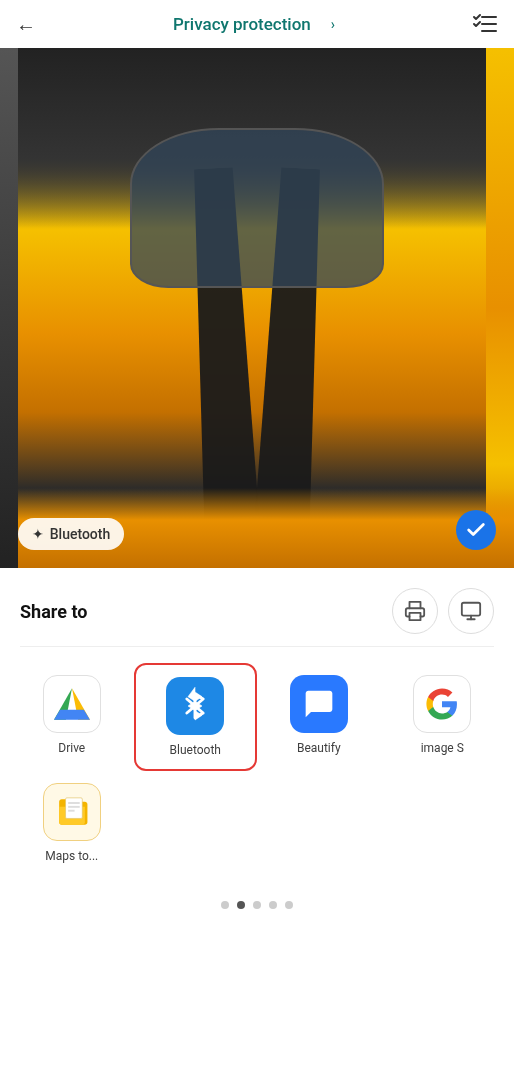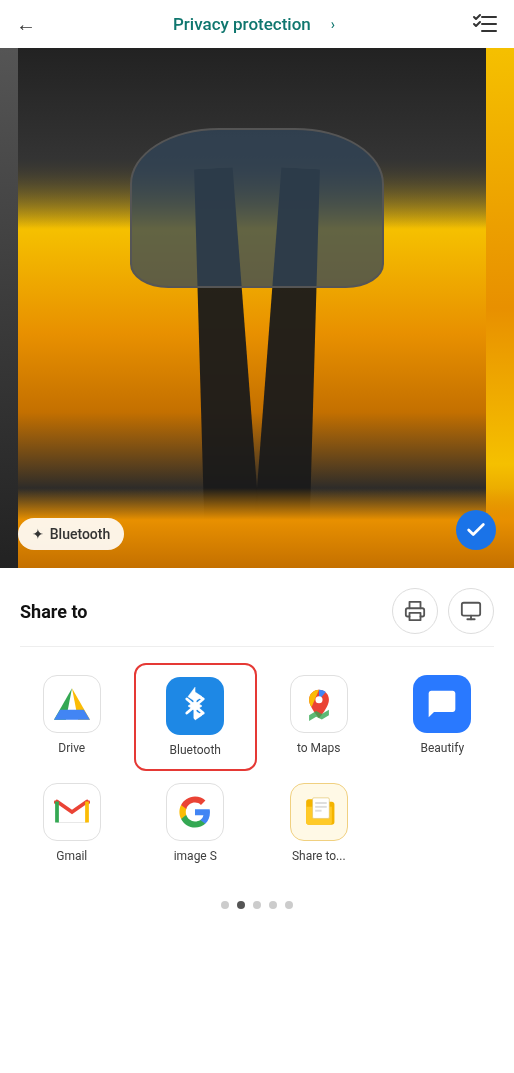--- a/index.html
+++ b/index.html
@@ -314,58 +314,30 @@
       <svg width="28" height="38" viewBox="0 0 24 32" fill="white">
         <path d="M6 8l12 8-6 4v8l6-4-12-8 12-8-6-4V0L6 8z" stroke="white" stroke-width="0.5"></path>
 
         <polyline points="5,10 19,22 12,26 12,6 19,10 5,22" fill="none" stroke="white" stroke-width="2.5" stroke-linecap="round" stroke-linejoin="round"></polyline>
       </svg>
     </div>
     <span class="app-label">Bluetooth</span>
   </div>
 
 
-  <div class="app-item">
-    <div class="app-icon maps-icon-bg">
-      <svg width="34" height="34" viewBox="0 0 24 24">
-        <path d="M12 2C8.13 2 5 5.13 5 9c0 5.25 7 13 7 13s7-7.75 7-13c0-3.87-3.13-7-7-7z" fill="#ea4335"></path>
-        <path d="M12 2C8.13 2 5 5.13 5 9c0 2 .7 3.8 1.8 5.2L12 2z" fill="#fbbc05"></path>
-        <path d="M12 2v7l4.8-5.5C15.5 2.6 13.9 2 12 2z" fill="#4285f4"></path>
-        <circle cx="12" cy="9" r="2.5" fill="white"></circle>
-        <path d="M5 20l5-3 4 2 5-3v4l-5 3-4-2-5 3z" fill="#34a853" opacity="0.8"></path>
-      </svg>
-    </div>
-    <span class="app-label">to Maps</span>
-  </div>
 
   <div class="app-item">
     <div class="app-icon messages-icon-bg">
       <svg width="32" height="32" viewBox="0 0 24 24" fill="white">
         <path d="M20 2H4c-1.1 0-2 .9-2 2v18l4-4h14c1.1 0 2-.9 2-2V4c0-1.1-.9-2-2-2z"></path>
       </svg>
     </div>
     <span class="app-label">Beautify</span>
   </div>
 
-  <div class="app-item">
-    <div class="app-icon gmail-icon-bg">
-      <svg width="36" height="28" viewBox="0 0 24 18">
-        <path d="M0 2C0 0.9 0.9 0 2 0h20c1.1 0 2 .9 2 2v14c0 1.1-.9 2-2 2H2c-1.1 0-2-.9-2-2V2z" fill="white"></path>
-        <path d="M0 2l12 8L24 2" fill="none" stroke="#ea4335" stroke-width="2"></path>
-        <path d="M0 2v14h3V6l9 6 9-6v10h3V2L12 10 0 2z" fill="none"></path>
-        <rect x="0" y="0" width="24" height="18" fill="none"></rect>
-
-        <path d="M2 2l10 7 10-7v14H2V2z" fill="white" stroke="#e0e0e0" stroke-width="0.5"></path>
-        <path d="M2 2l10 7 10-7" stroke="#ea4335" stroke-width="2.5" fill="none" stroke-linecap="round"></path>
-        <path d="M2 2v14" stroke="#34a853" stroke-width="2.5"></path>
-        <path d="M22 2v14" stroke="#fbbc05" stroke-width="2.5"></path>
-      </svg>
-    </div>
-    <span class="app-label">Gmail</span>
-  </div>
 
   <div class="app-item">
     <div class="app-icon google-icon-bg">
       <svg width="34" height="34" viewBox="0 0 24 24">
         <path d="M22.56 12.25c0-.78-.07-1.53-.2-2.25H12v4.26h5.92c-.26 1.37-1.04 2.53-2.21 3.31v2.77h3.57c2.08-1.92 3.28-4.74 3.28-8.09z" fill="#4285f4"></path>
         <path d="M12 23c2.97 0 5.46-.98 7.28-2.66l-3.57-2.77c-.98.66-2.23 1.06-3.71 1.06-2.86 0-5.29-1.93-6.16-4.53H2.18v2.84C3.99 20.53 7.7 23 12 23z" fill="#34a853"></path>
         <path d="M5.84 14.09c-.22-.66-.35-1.36-.35-2.09s.13-1.43.35-2.09V7.07H2.18C1.43 8.55 1 10.22 1 12s.43 3.45 1.18 4.93l2.85-2.22.81-.62z" fill="#fbbc05"></path>
         <path d="M12 5.38c1.62 0 3.06.56 4.21 1.64l3.15-3.15C17.45 2.09 14.97 1 12 1 7.7 1 3.99 3.47 2.18 7.07l3.66 2.84c.87-2.6 3.3-4.53 6.16-4.53z" fill="#ea4335"></path>
       </svg>
     </div>
@@ -378,21 +350,21 @@
 
         <path d="M2 6c0-1.1.9-2 2-2h6l2 2h10c1.1 0 2 .9 2 2v14c0 1.1-.9 2-2 2H4c-1.1 0-2-.9-2-2V6z" fill="#f4b400"></path>
         <path d="M2 10h20v12c0 1.1-.9 2-2 2H4c-1.1 0-2-.9-2-2V10z" fill="#ffca28"></path>
 
         <rect x="7" y="3" width="13" height="16" rx="1" fill="white" stroke="#e0c060" stroke-width="0.5"></rect>
         <line x1="9" y1="7" x2="18" y2="7" stroke="#ddd" stroke-width="1.5"></line>
         <line x1="9" y1="10" x2="18" y2="10" stroke="#ddd" stroke-width="1.5"></line>
         <line x1="9" y1="13" x2="14" y2="13" stroke="#ddd" stroke-width="1.5"></line>
       </svg>
     </div>
-    <span class="app-label">Share to...</span>
+    <span class="app-label">Maps to...</span>
   </div>
 
 </div>
 
 <div class="page-dots">
   <div class="dot"></div>
   <div class="dot active"></div>
   <div class="dot"></div>
   <div class="dot"></div>
   <div class="dot"></div>

